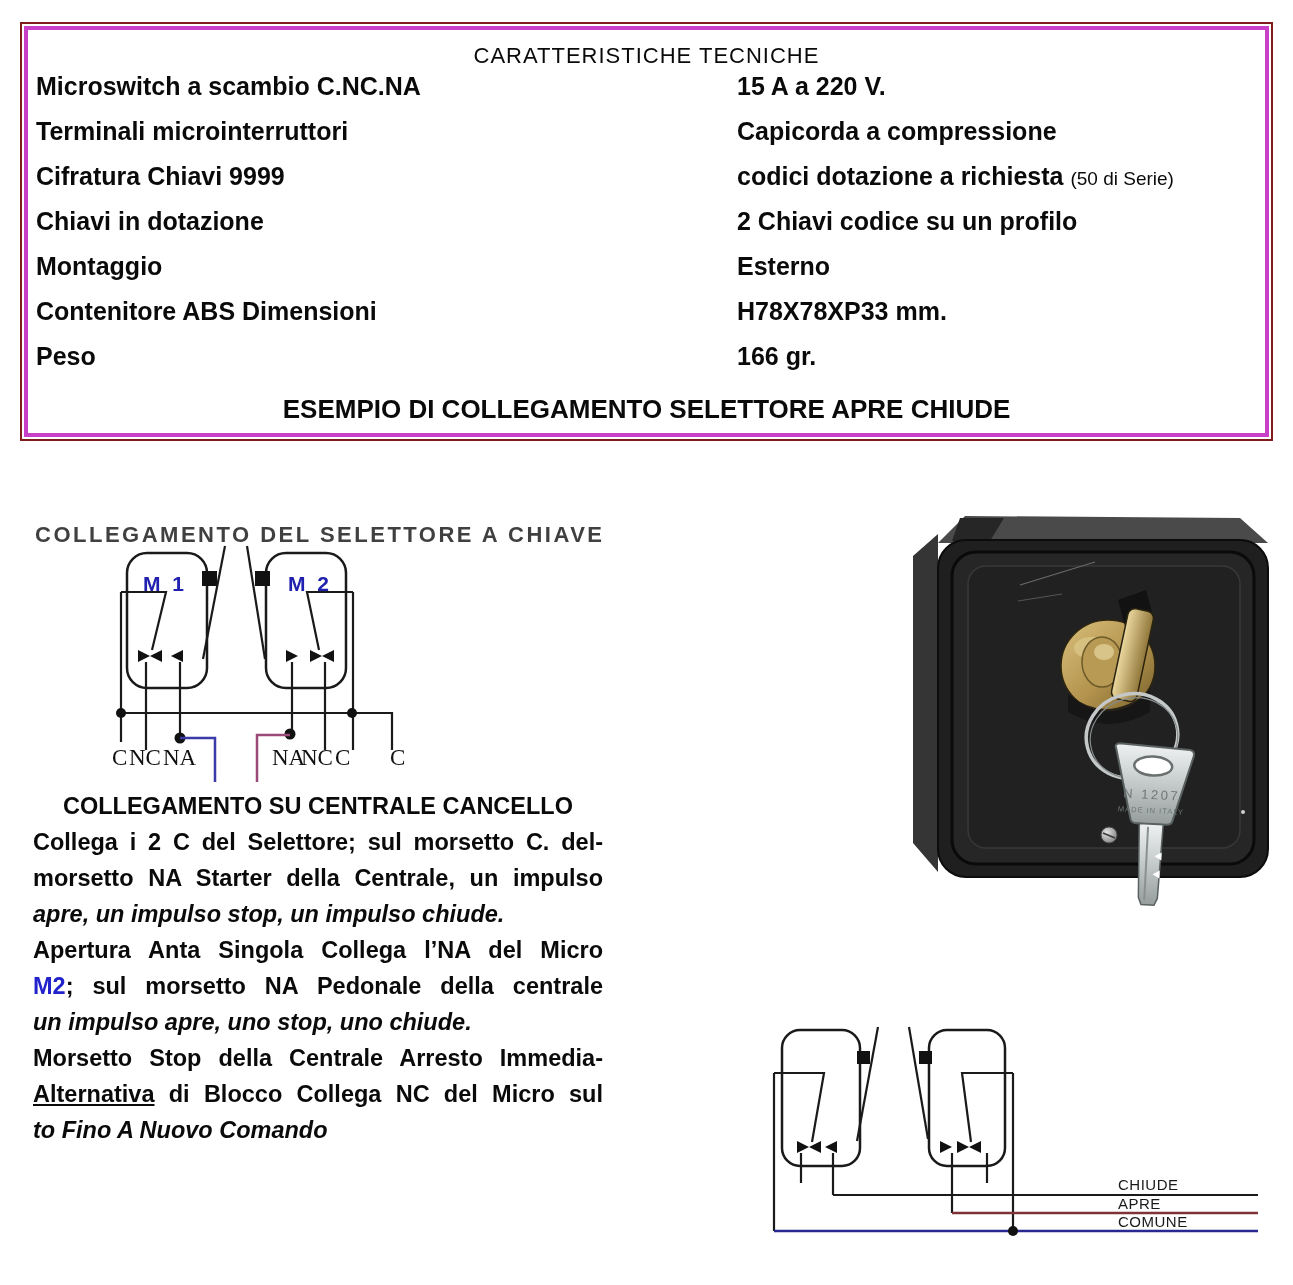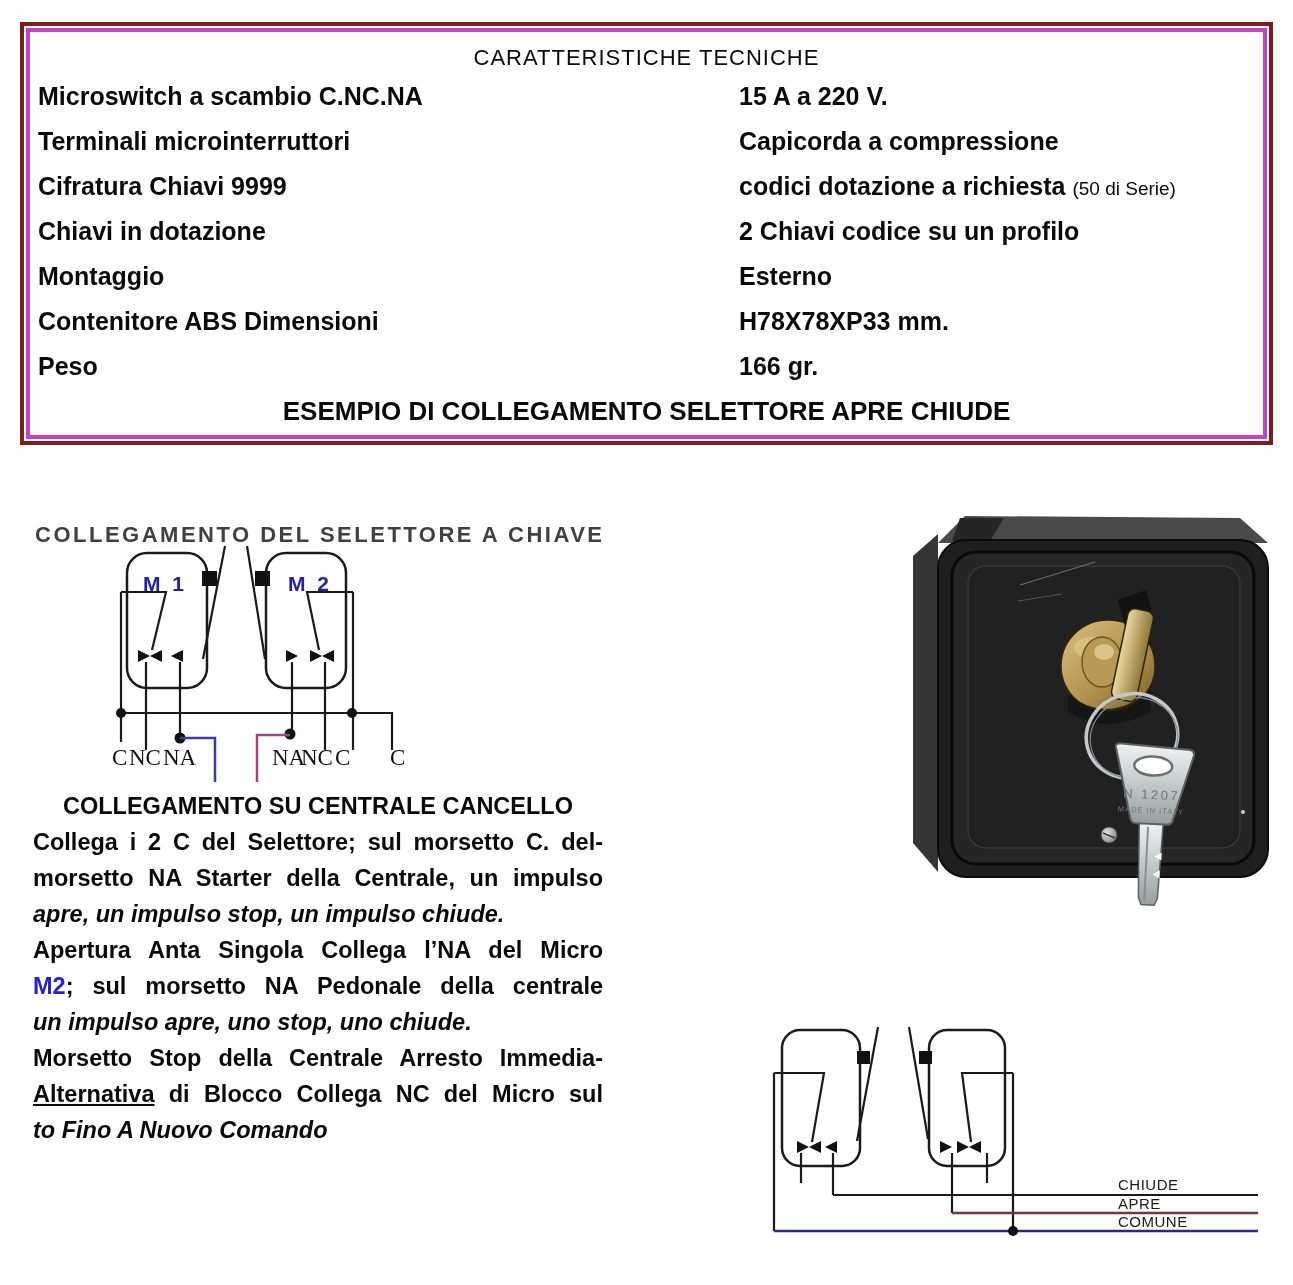--- a/index.html
+++ b/index.html
@@ -1,25 +1,25 @@
 <!DOCTYPE html>
 <html><head>
 <meta charset="utf-8">
 <style>
   html,body{margin:0;padding:0;background:#fff;}
   #page{position:relative;width:1293px;height:1285px;background:#ffffff;
         font-family:"Liberation Sans",sans-serif;color:#0a0a0a;overflow:hidden;}
 
   
   .spec-outer{position:absolute;left:20px;top:22px;width:1253px;
-              border:4px solid #7f1d1d;padding:2px;box-sizing:border-box;background:#fff;}
+              border:2px solid #7f1d1d;padding:2px;box-sizing:border-box;background:#fff;}
   .spec-inner{border:4px solid #c83fc8;background:#fff;padding:4px 8px 2px 8px;}
   .spec-title{text-align:center;font-size:22px;font-weight:400;letter-spacing:1px;
               height:38px;line-height:44px;}
-  .spec-row{display:flex;height:45px;align-items:center;font-size:25px;font-weight:bold;}
+  .spec-row{display:flex;height:45px;align-items:flex-start;font-size:25px;font-weight:bold;}
   .spec-label{width:701px;flex:none;}
   .spec-value{flex:1;}
   .spec-note{font-size:19px;font-weight:normal;}
   .spec-footer{text-align:center;font-size:26px;font-weight:bold;height:44px;line-height:44px;}
 
   
   .diagram-heading{position:absolute;left:35px;top:522px;font-size:22px;font-weight:bold;
                    color:#404040;letter-spacing:2.5px;white-space:nowrap;}
 
   

